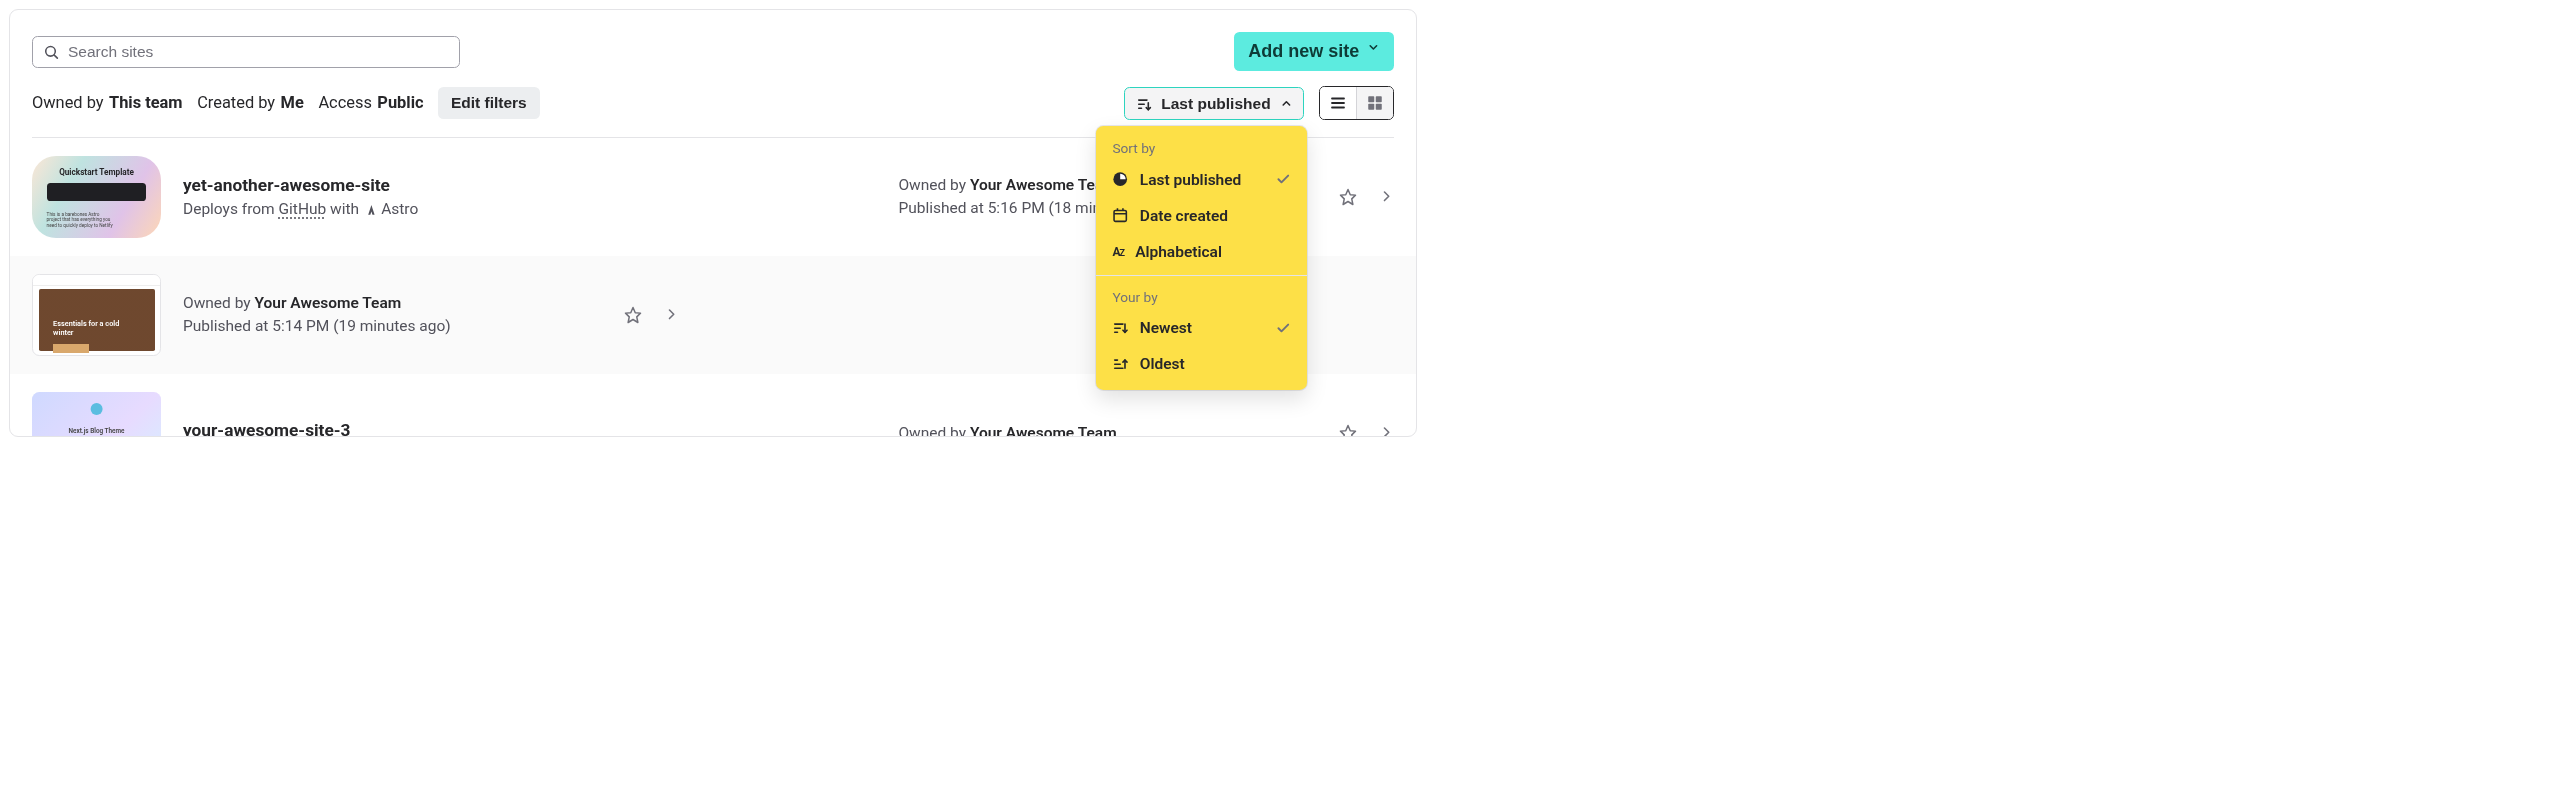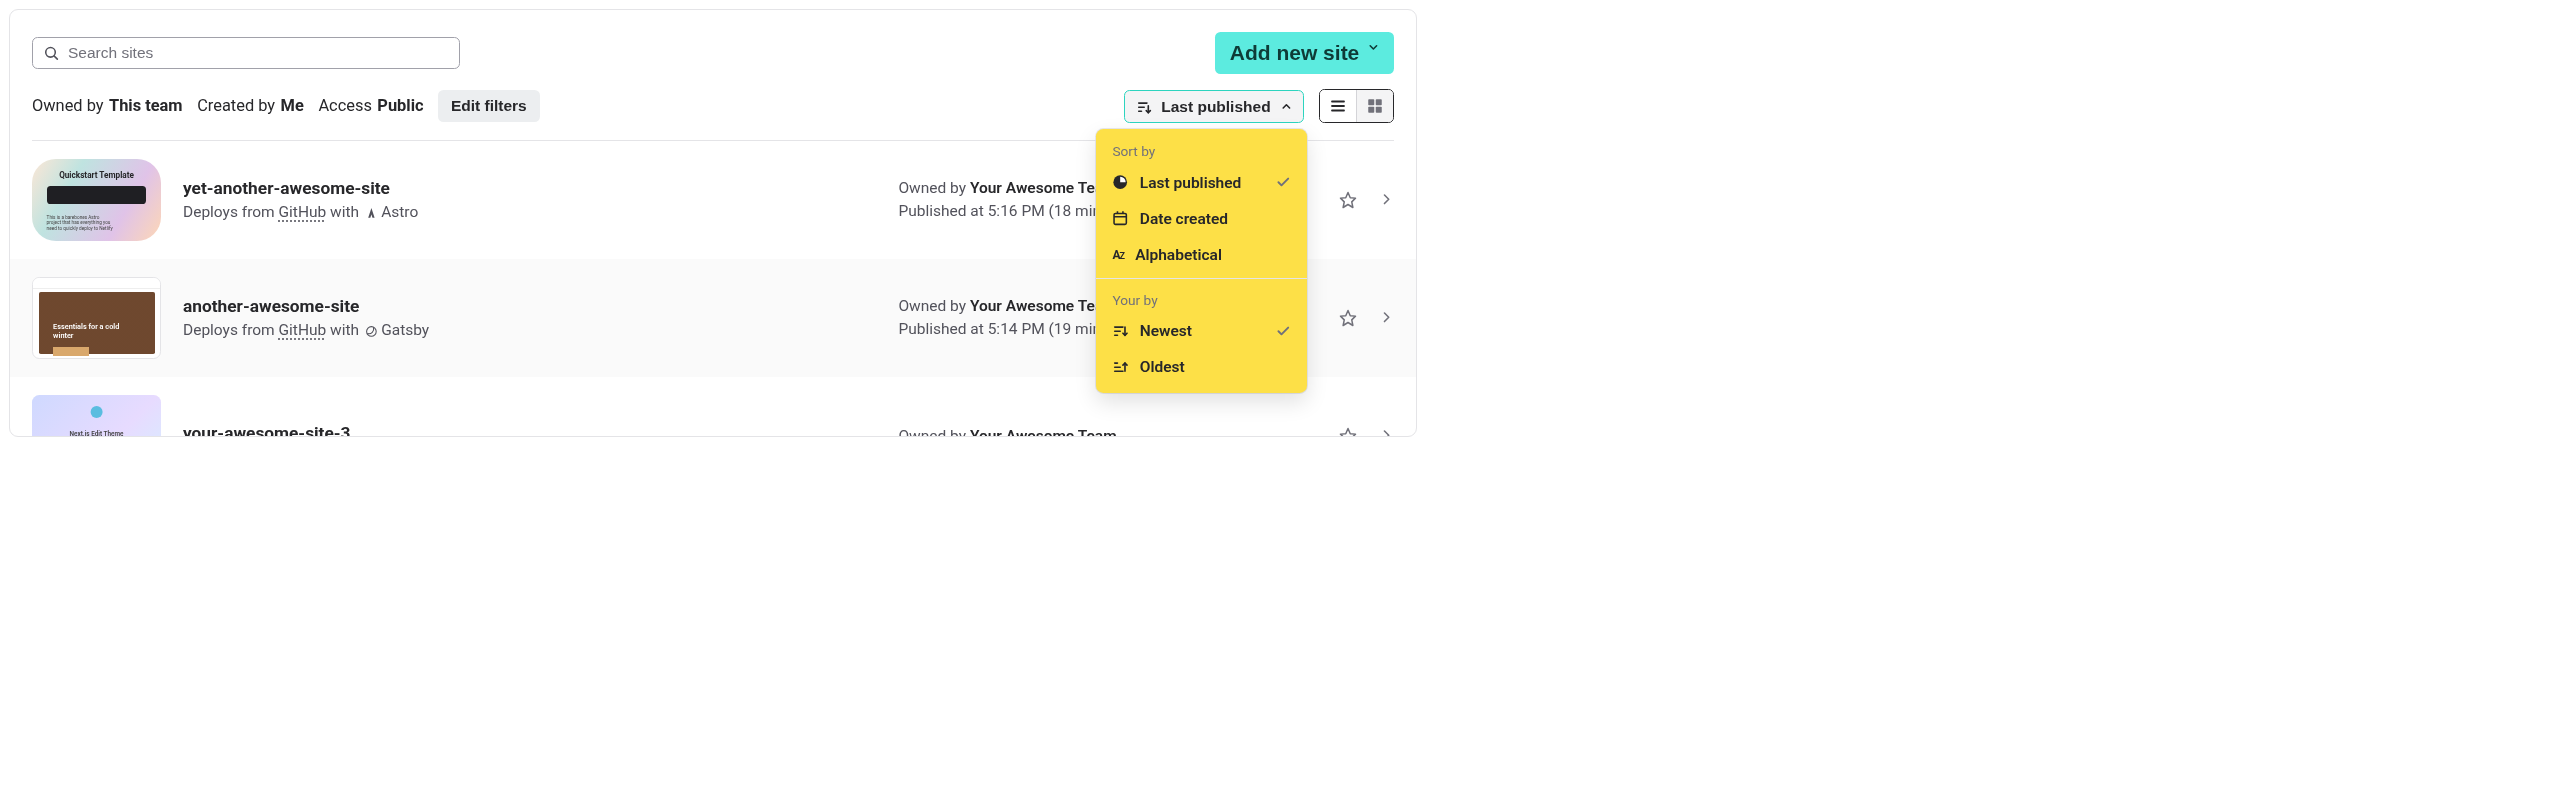--- a/index.html
+++ b/index.html
@@ -51,21 +51,21 @@
     display: flex;
   }
   .add-btn {
     display: inline-flex;
     align-items: flex-start;
     gap: 7.3px;
     background: #5cebdf;
     border: none;
     border-radius: 5.5px;
     padding: 9px 14.6px;
-    font-size: 21px;
+    font-size: 18px;
     font-weight: 600;
     color: #0e3b37;
     cursor: pointer;
   }
   .filters-row {
     display: flex;
     align-items: center;
     justify-content: space-between;
     border-bottom: 0.9px solid #e4e4e7;
     padding-bottom: 16.4px;
@@ -447,32 +447,20 @@
     </div>
 
     <div class="site-row alt">
       <div class="thumb thumb-gatsby">
         <div class="hdr"></div>
         <div class="hero">
           <div class="hero-text">Essentials for a cold winter</div>
           <div class="hero-btn"></div>
         </div>
       </div>
-      <div class="site-main">
-        <div class="site-name">another-awesome-site</div>
-        <div class="site-sub">
-          <span>Deploys from </span><span class="link">GitHub</span><span> with </span>
-          <span class="fw-icon">
-            <svg width="12.8" height="12.8" viewBox="0 0 24 24" fill="none" stroke="currentColor" stroke-width="2">
-                <circle cx="12" cy="12" r="9"></circle>
-                <path d="M5 16 A9 9 0 0 0 16 5" stroke-linecap="round"></path>
-              </svg>
-          </span><span>Gatsby</span>
-        </div>
-      </div>
       <div class="site-meta">
         <div><span>Owned by </span><span class="team">Your Awesome Team</span></div>
         <div class="line2">Published at 5:14 PM (19 minutes ago)</div>
       </div>
       <div class="site-actions">
         <span class="star">
           <svg width="18" height="18" viewBox="0 0 24 24" fill="none" stroke="currentColor" stroke-width="2" stroke-linejoin="round">
               <polygon points="12 2 15 9 22 9.5 17 14.5 18.5 22 12 18 5.5 22 7 14.5 2 9.5 9 9"></polygon>
             </svg>
         </span>
@@ -480,21 +468,21 @@
           <svg width="14.6" height="14.6" viewBox="0 0 24 24" fill="none" stroke="currentColor" stroke-width="2.6" stroke-linecap="round" stroke-linejoin="round">
               <polyline points="9 5 16 12 9 19"></polyline>
             </svg>
         </span>
       </div>
     </div>
 
     <div class="site-row">
       <div class="thumb thumb-blog">
         <div class="dot"></div>
-        <div class="txt">Next.js Edit Theme</div>
+        <div class="txt">Next.js Blog Theme</div>
       </div>
       <div class="site-main">
         <div class="site-name">your-awesome-site-3</div>
       </div>
       <div class="site-meta">
         <div><span>Owned by </span><span class="team">Your Awesome Team</span></div>
       </div>
       <div class="site-actions">
         <span class="star">
           <svg width="18" height="18" viewBox="0 0 24 24" fill="none" stroke="currentColor" stroke-width="2" stroke-linejoin="round">

